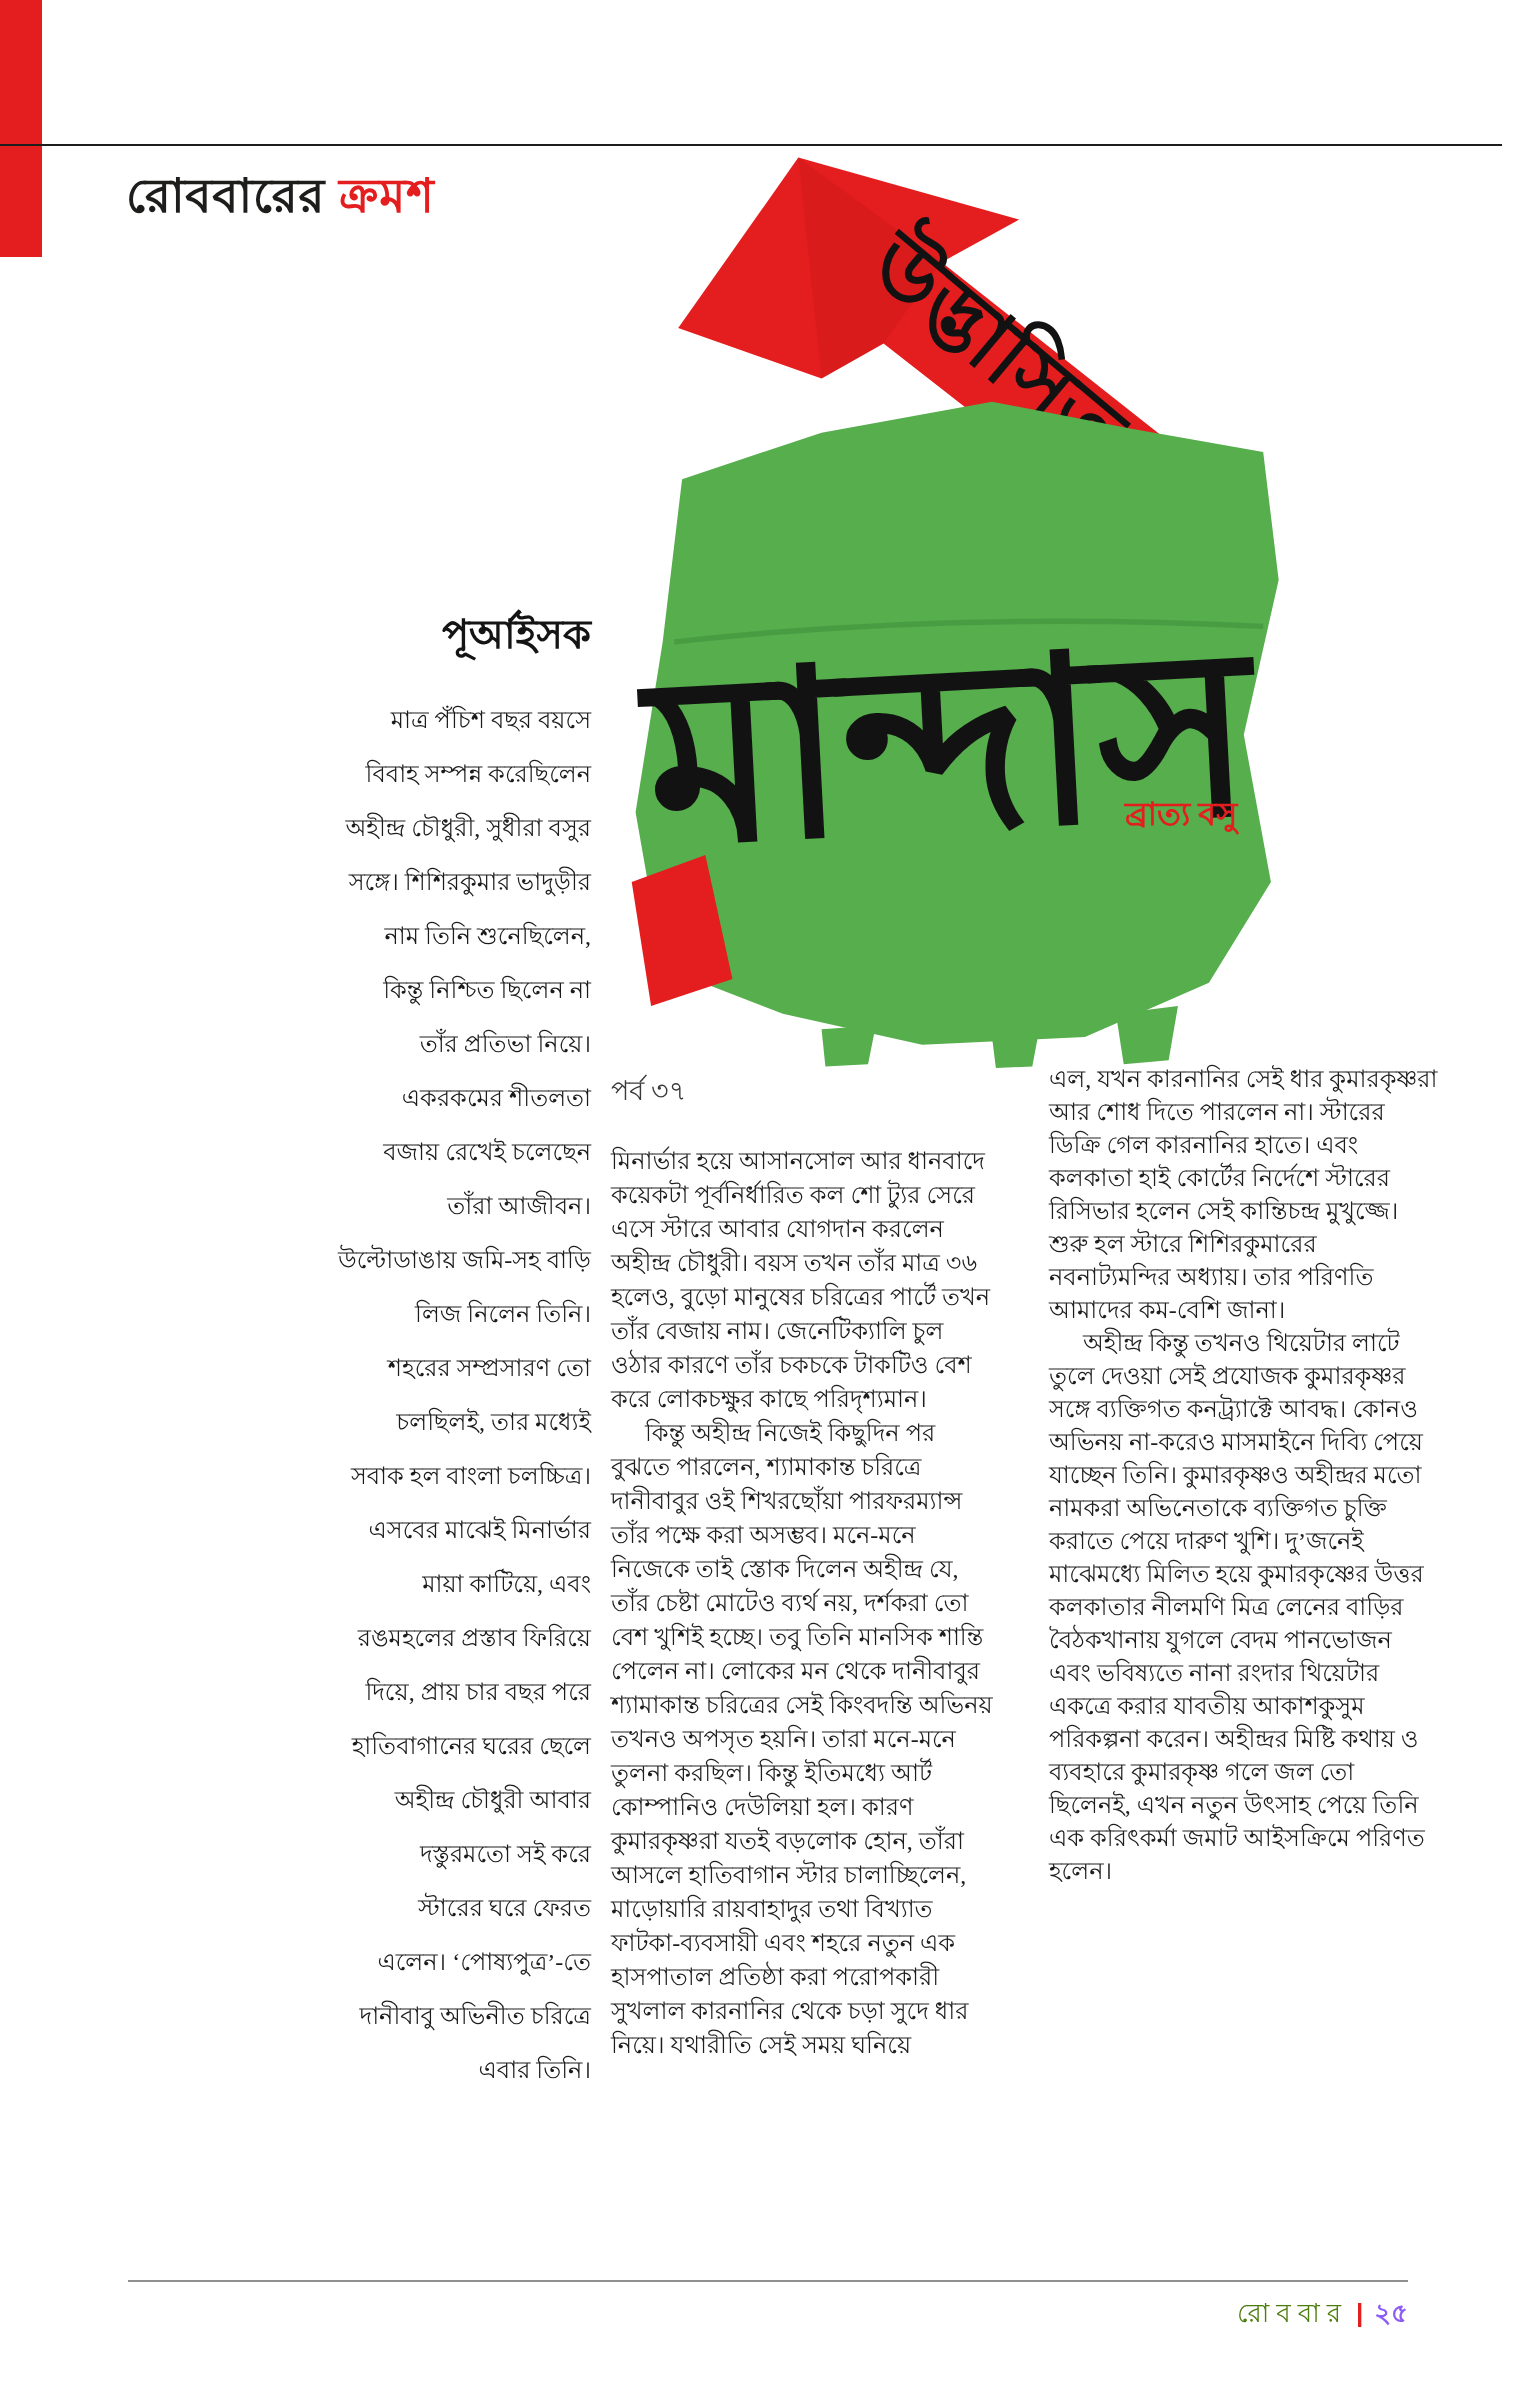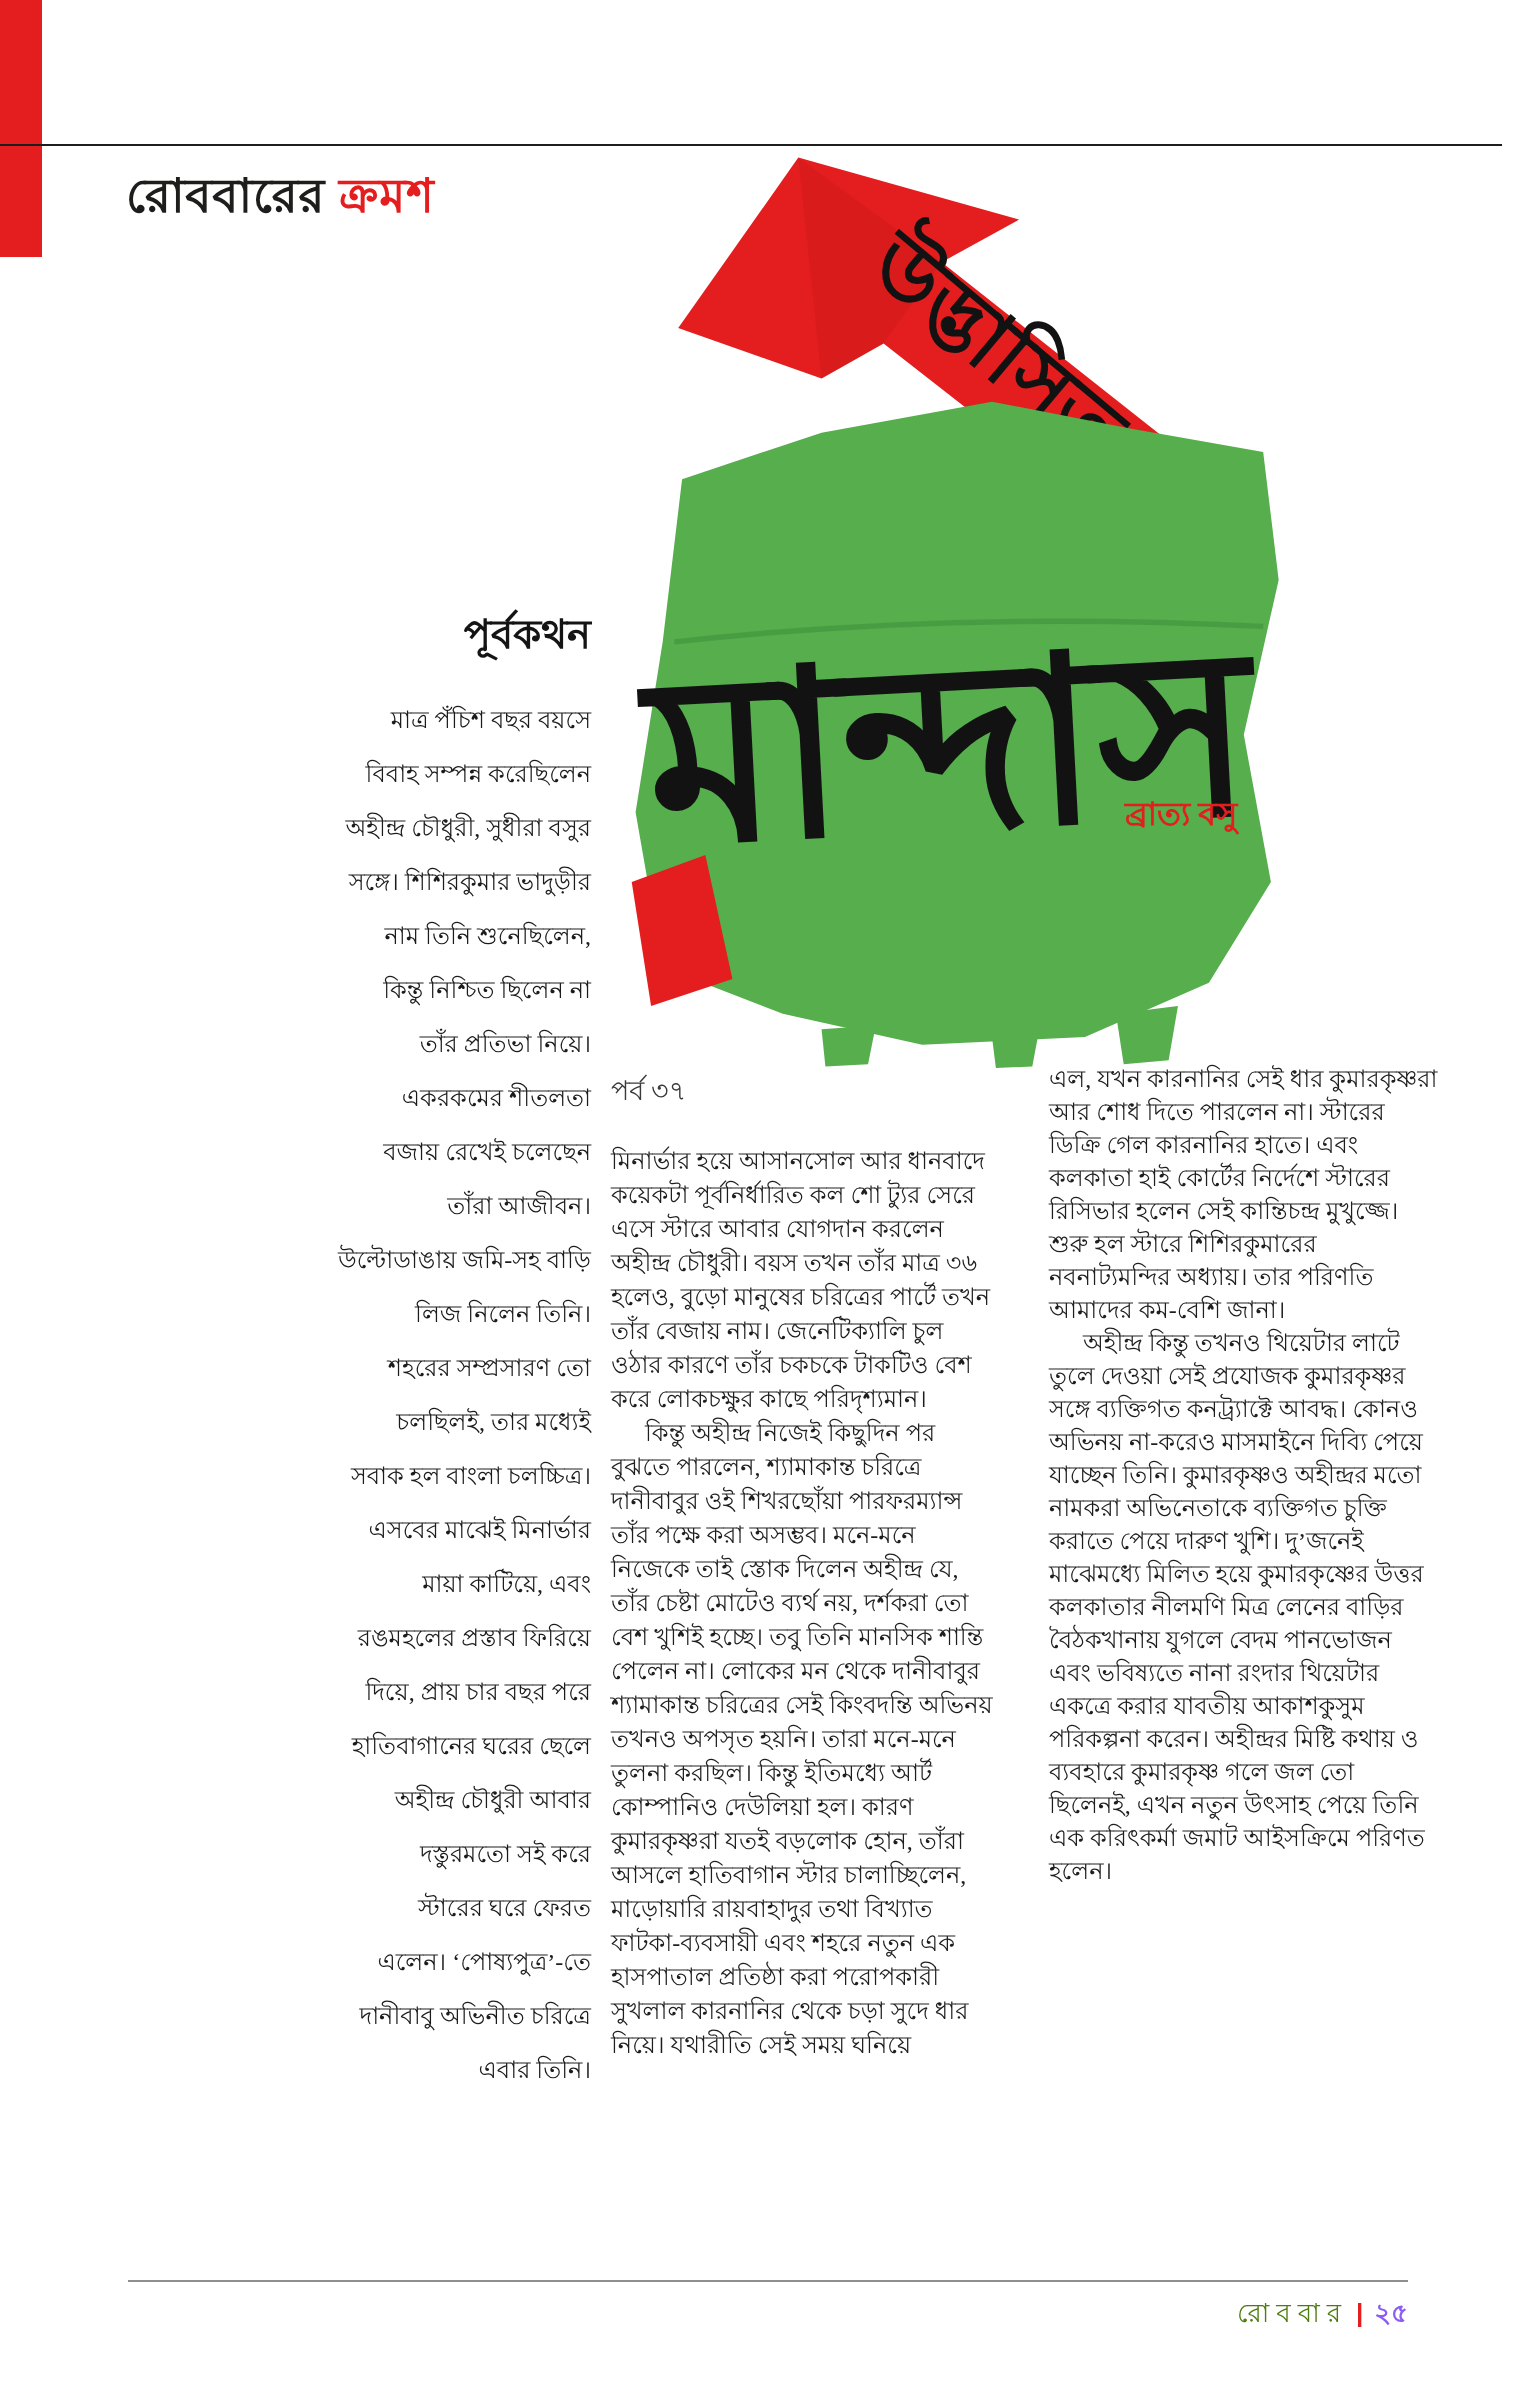--- a/index.html
+++ b/index.html
@@ -105,21 +105,21 @@
     <polygon points="680,1120 760,1110 748,1180 690,1185" fill="#56ae4d"></polygon>
 
     <polygon points="55,950 150,915 185,1075 80,1110" fill="#e41e1f"></polygon>
 
     <text x="470" y="880" text-anchor="middle" transform="rotate(-3 470 880)" font-family="Liberation Serif, serif" font-size="300" font-weight="700" fill="#121212">মান্দাস</text>
   </svg>
 
   <div class="byline">ব্রাত্য বসু</div>
 
   <div class="intro">
-    <h2 class="intro-heading">পূর্বকথন</h2>
+    <h2 class="intro-heading">পূর্আইসক</h2>
     <div class="intro-body">মাত্র পঁচিশ বছর বয়সে
 বিবাহ সম্পন্ন করেছিলেন
 অহীন্দ্র চৌধুরী, সুধীরা বসুর
 সঙ্গে। শিশিরকুমার ভাদুড়ীর
 নাম তিনি শুনেছিলেন,
 কিন্তু নিশ্চিত ছিলেন না
 তাঁর প্রতিভা নিয়ে।
 একরকমের শীতলতা
 বজায় রেখেই চলেছেন
 তাঁরা আজীবন।

